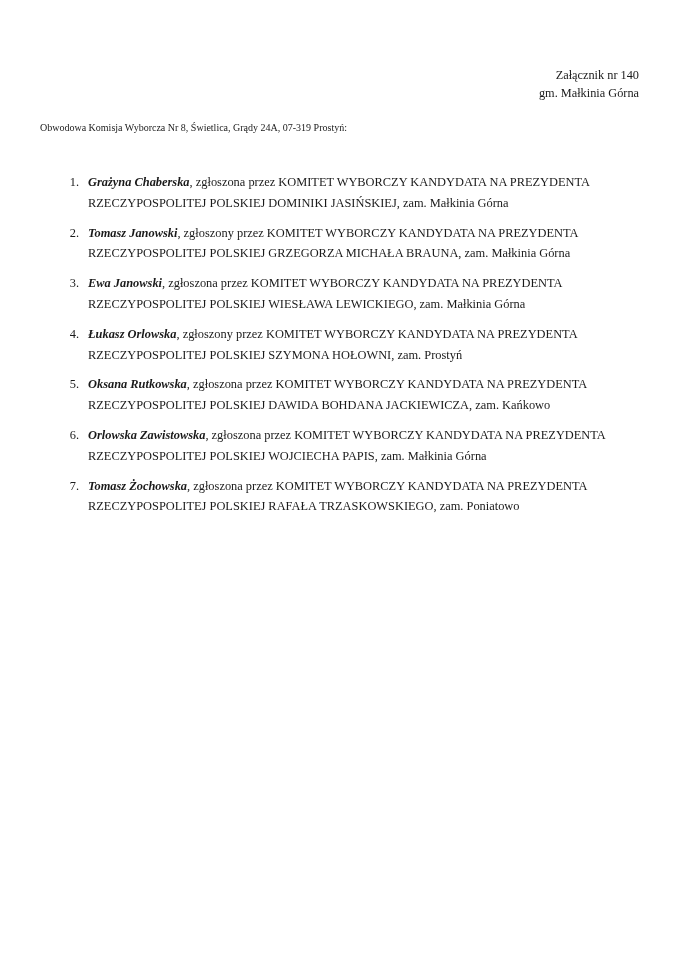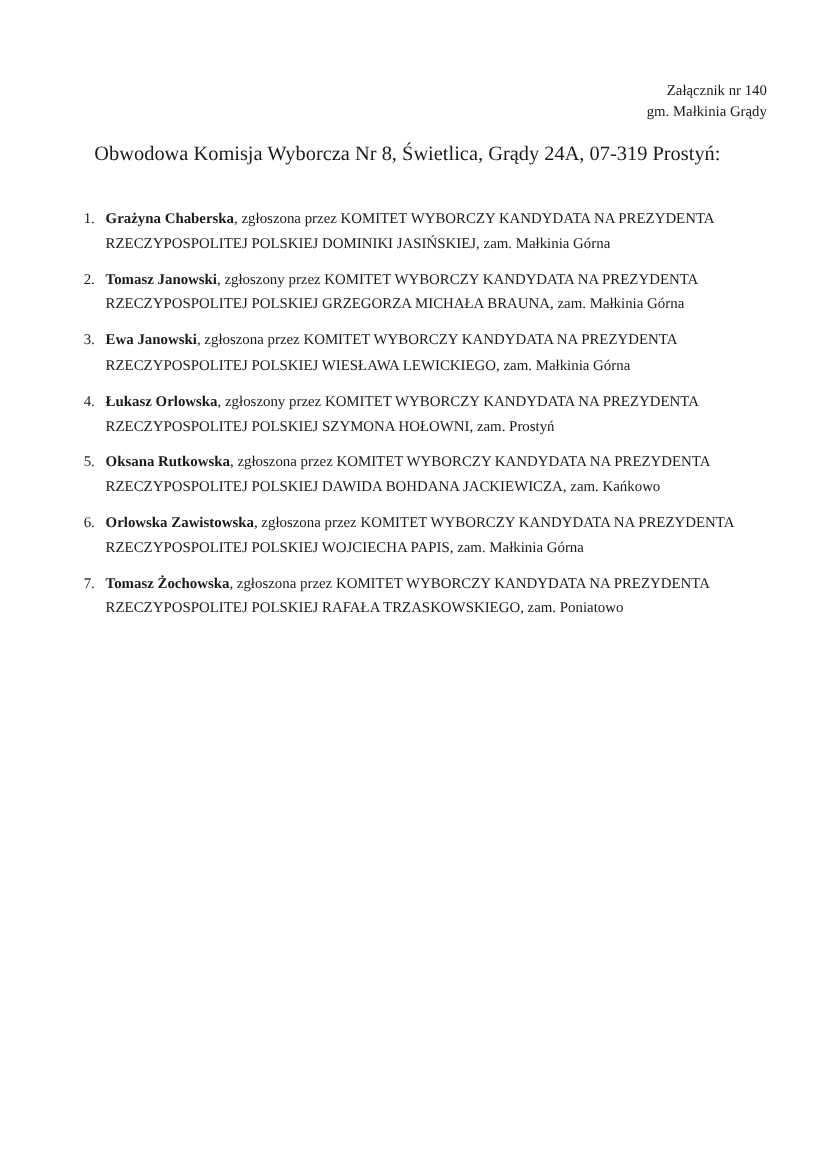--- a/index.html
+++ b/index.html
@@ -33,23 +33,22 @@
   .doc-header .hline {
     display: block;
   }
 
   
   .intro {
     position: absolute;
     top: 119px;
     left: 40px;
     right: 40px;
-    font-size: 17px;
+    font-size: 10px;
     line-height: 18px;
-    text-align: center;
   }
 
   
   .candidate-list {
     position: absolute;
     top: 172px;
     left: 40px;
     right: 40px;
     list-style: none;
     margin: 0;
@@ -70,33 +69,34 @@
     position: absolute;
     left: 19px;
     top: 0;
     width: 20px;
     text-align: right;
     font-size: 12.4px;
     line-height: 20.8px;
   }
   .cand-name {
     font-weight: bold;
+    font-style: italic;
   }
   .cand-rest {
     font-weight: normal;
   }
 </style>
 </head>
 <body>
 
 <div class="page">
 
   <div class="doc-header">
     <span class="hline">Załącznik nr 140</span>
-    <span class="hline">gm. Małkinia Grądy</span>
+    <span class="hline">gm. Małkinia Górna</span>
   </div>
 
   <div class="intro">Obwodowa Komisja Wyborcza Nr 8, Świetlica, Grądy 24A, 07-319 Prostyń:</div>
 
   <ol class="candidate-list">
 
     <li class="candidate-item">
       <span class="item-number">1.</span><span class="cand-name">Grażyna Chaberska</span><span class="cand-rest">, zgłoszona przez KOMITET WYBORCZY KANDYDATA NA PREZYDENTA RZECZYPOSPOLITEJ POLSKIEJ DOMINIKI JASIŃSKIEJ, zam. Małkinia Górna</span>
     </li>
 

